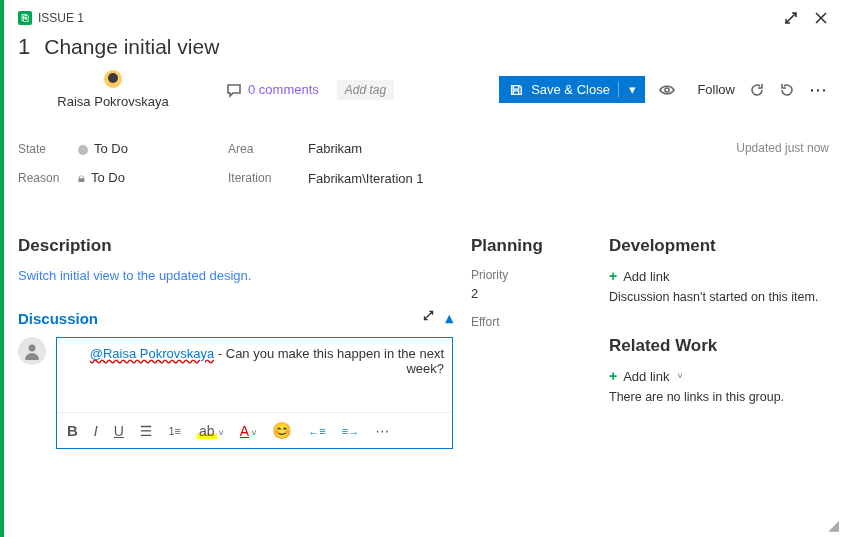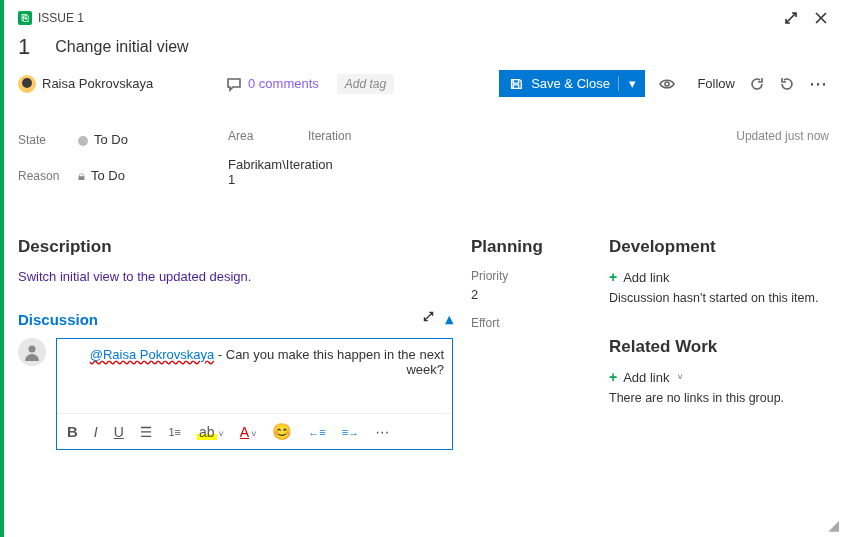--- a/index.html
+++ b/index.html
@@ -6,46 +6,46 @@
   body { font-family: "Segoe UI", Arial, sans-serif; font-size: 13px; color: #333; background: #fff; width: 843px; height: 537px; overflow: hidden; position: relative; }
   .green-bar { position: absolute; left: 0; top: 0; width: 4px; height: 100%; background: #00a651; }
   .content { margin-left: 4px; padding: 10px 14px; }
   .topline { display: flex; align-items: center; justify-content: space-between; }
   .issue-tag { display: flex; align-items: center; gap: 6px; font-size: 12px; color: #444; }
   .issue-icon { width: 14px; height: 14px; background: #00a651; border-radius: 2px; display: flex; align-items: center; justify-content: center; color: #fff; font-size: 9px; font-weight: bold; }
   .top-icons { display: flex; gap: 14px; }
   .svgicon { width: 16px; height: 16px; stroke: #333; fill: none; stroke-width: 1.6; }
   .title-row { display: flex; align-items: center; gap: 14px; margin-top: 8px; }
   .title-id { font-size: 22px; font-weight: 300; }
-  .title-text { font-size: 16px; font-weight: 300; margin-left: 11px; }
+  .title-text { font-size: 21px; font-weight: 300; }
   .meta-row { display: flex; align-items: center; margin-top: 10px; gap: 18px; }
   .avatar { width: 18px; height: 18px; border-radius: 50%; background: #ffcc66; display: flex; align-items: center; justify-content: center; font-size: 10px; position: relative; }
   .avatar::after { content:''; width:10px; height:10px; background:#3b3b3b; border-radius:50%; position:absolute; top:3px; }
-  .assignee { display: flex; align-items: center; gap: 6px; width: 190px; }
+  .assignee { display: flex; align-items: center; gap: 6px; width: 190px; flex-direction: column; }
   .comments { display: flex; align-items: center; gap: 6px; color: #8b5cf6; }
   .addtag { color: #888; background: #f3f3f3; padding: 3px 8px; border-radius: 2px; font-size: 12px; font-style: italic; }
   .meta-right { margin-left: auto; display: flex; align-items: center; gap: 14px; }
   .save-btn { background: #0078d4; color: #fff; border: none; padding: 6px 10px; display: flex; align-items: center; gap: 8px; font-size: 13px; }
   .save-caret { border-left: 1px solid rgba(255,255,255,0.4); padding-left: 10px; }
   .follow { display: flex; align-items: center; gap: 22px; color: #333; }
   .ghost-icon { width: 16px; height: 16px; stroke: #666; fill: none; stroke-width: 1.6; }
   .fields-row { display: flex; margin-top: 32px; flex-wrap: wrap; justify-content: flex-end; }
   .field-col { display: grid; grid-template-columns: 60px auto; row-gap: 14px; align-items: center; }
   .field-col.col1 { width: 210px; }
   .field-col.col2 { width: 280px; grid-template-columns: 80px auto;}
   .field-label { color: #777; font-size: 12px; }
   .state-dot { width: 10px; height: 10px; border-radius: 50%; background: #bbb; display: inline-block; margin-right: 6px; vertical-align: middle; }
   .lock { color: #888; margin-right: 6px; }
   .updated { margin-left: auto; color: #888; font-size: 12px; }
   .tabs { display: flex; gap: 0; justify-content: flex-end; margin-top: 22px; border-bottom: 1px solid #e5e5e5; }
   .tab { padding: 8px 14px; color: #666; border: 1px solid transparent; border-bottom: none; display: flex; align-items: center; }
   .tab.active { color: #0078d4; border-color: #e5e5e5; background: #fff; position: relative; top: 1px; }
   .main-grid { display: grid; grid-template-columns: 1fr 120px 220px; gap: 18px; margin-top: 18px; }
   .section-title { font-size: 17px; font-weight: 600; margin-bottom: 12px; margin-top: 32px; }
-  .desc-text { font-size: 13px; color: #4c1d95; }
+  .desc-text { font-size: 13px; color: #3b82f6; }
   .disc-header { display: flex; align-items: center; justify-content: space-between; color: #0078d4; font-weight: 600; font-size: 15px; margin-top: 26px; }
   .disc-icons { display: flex; gap: 10px; }
   .disc-row { display: flex; gap: 10px; margin-top: 10px; }
   .comment-avatar { width: 28px; height: 28px; border-radius: 50%; background: #e6e6e6; display: flex; align-items: center; justify-content: center; flex-shrink: 0; position: relative; }
   .comment-box { border: 1px solid #0078d4; flex: 1; }
   .comment-text { padding: 8px; font-size: 13px; min-height: 74px; text-align: right; }
   .mention { color: #0078d4; text-decoration: underline; text-decoration-color: #d40000; text-decoration-style: wavy; }
   .toolbar { border-top: 1px solid #eee; display: flex; gap: 16px; padding: 8px 10px; align-items: center; color: #555; font-size: 14px; }
   .toolbar .bold { font-weight: bold; font-size: 15px; }
   .toolbar .ital { font-style: italic; }
@@ -126,20 +126,21 @@
 
   <div class="fields-row">
     <div class="field-col col1">
       <span class="field-label">State</span>
       <span><span class="state-dot"></span><span>To Do</span></span>
       <span class="field-label">Reason</span>
       <span><span class="lock">🔒︎</span><span>To Do</span></span>
     </div>
     <div class="field-col col2">
       <span class="field-label">Area</span>
+      <span>Fabrikam</span>
       <span class="field-label">Iteration</span>
       <span>Fabrikam\Iteration 1</span>
     </div>
     <span class="updated">Updated just now</span>
   </div>
 
 
   <div class="main-grid">
     <div>
       <div class="section-title">Description</div>

